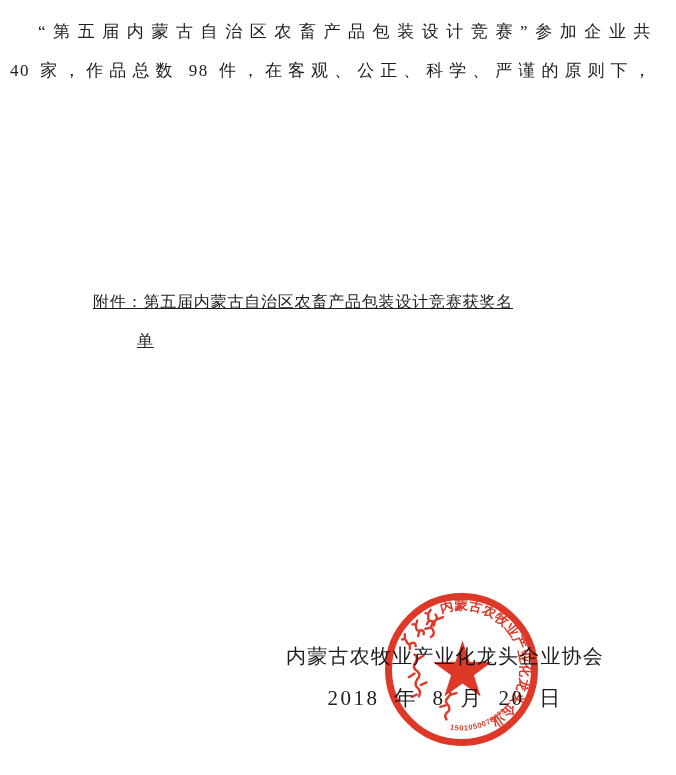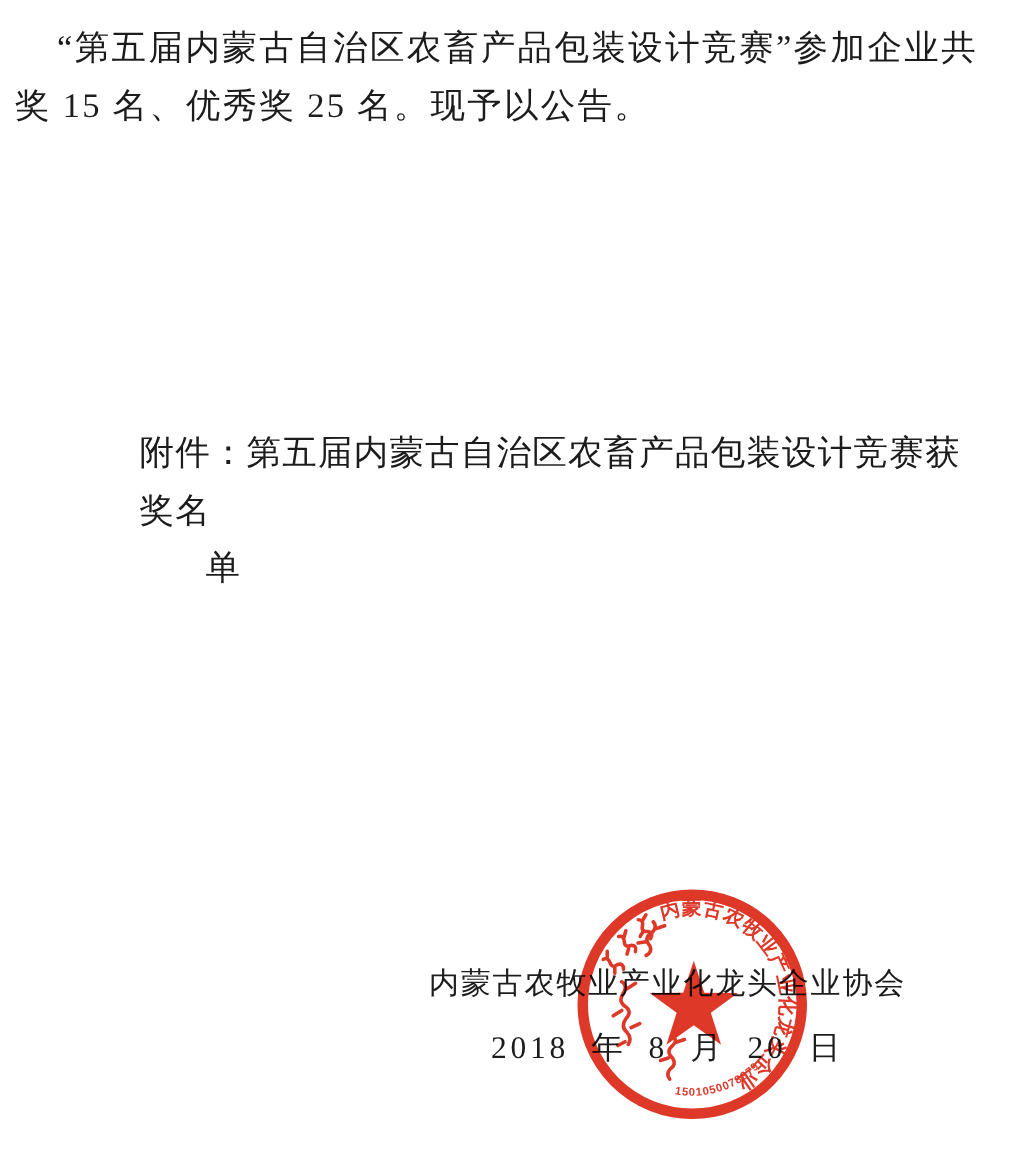--- a/index.html
+++ b/index.html
@@ -11,42 +11,43 @@
     background: #ffffff;
     overflow: hidden;
     font-family: "Liberation Serif", "DejaVu Serif", serif;
     color: #1c1c1c;
   }
   .body-text {
     position: absolute;
     left: 10px;
     top: 13px;
     width: 642px;
-    font-size: 23px;
+    font-size: 17px;
     line-height: 38.5px;
     letter-spacing: 1.5px;
   }
   .body-text .line.full {
     text-align: justify;
     text-align-last: justify;
   }
   .body-text .line.first {
     padding-left: 28px;
   }
   .body-text .line.last {
     text-align: left;
   }
   .attachment {
     position: absolute;
     left: 93px;
     top: 283px;
     width: 566px;
-    font-size: 23px;
+    font-size: 16px;
     line-height: 38.5px;
     letter-spacing: 0.8px;
+    text-decoration: underline;
   }
   .attachment .cont {
     padding-left: 44px;
   }
   .signature {
     position: absolute;
     left: 283px;
     top: 642px;
     width: 324px;
     text-align: center;
@@ -76,21 +77,21 @@
     font-weight: bold;
   }
 </style>
 </head>
 <body>
 
 <div class="page">
 
   <div class="body-text">
     <div class="line full first">“第五届内蒙古自治区农畜产品包装设计竞赛”参加企业共</div>
-    <div class="line last">奖 15 名、优秀奖 25 名。现予以公告。</div>
+    <div class="line full">40 家，作品总数 98 件，在客观、公正、科学、严谨的原则下，</div>
   </div>
 
   <div class="attachment">
     <div>附件：第五届内蒙古自治区农畜产品包装设计竞赛获奖名</div>
     <div class="cont">单</div>
   </div>
 
   <div class="signature">
     <div class="org">内蒙古农牧业产业化龙头企业协会</div>
     <div class="date">2018 年 8 月 20 日</div>

